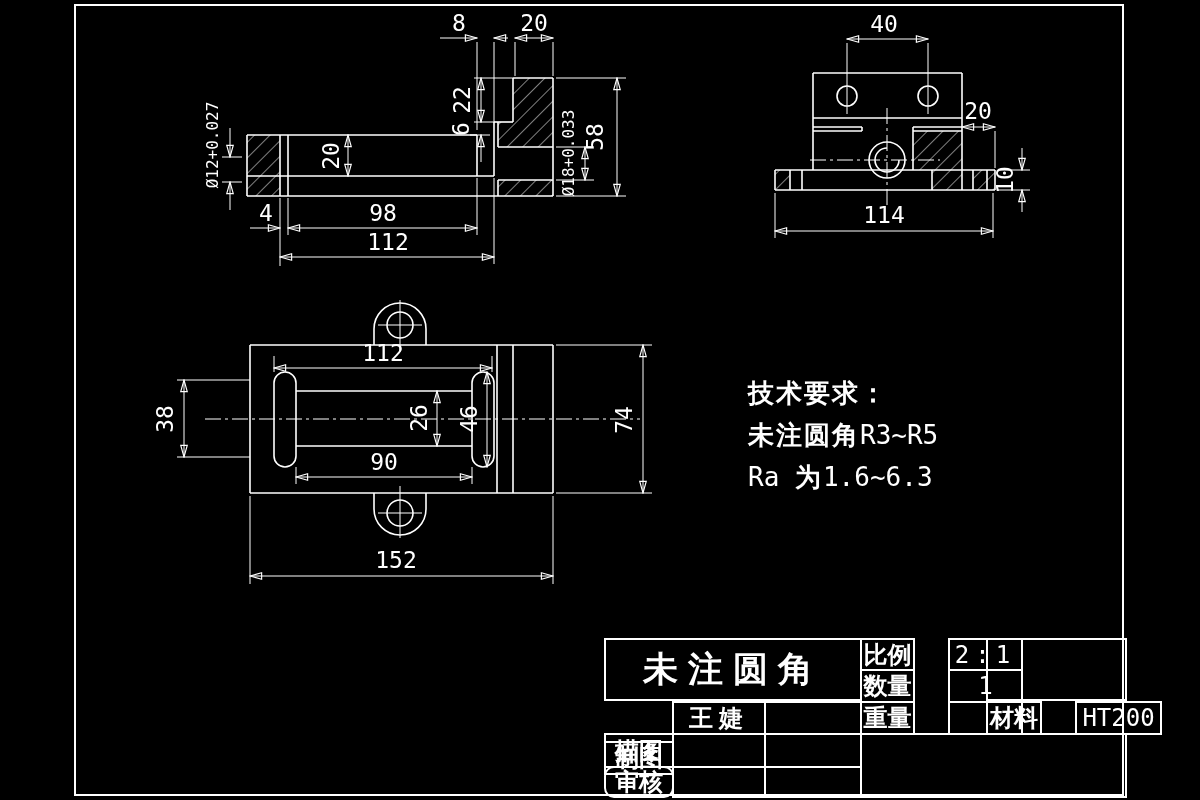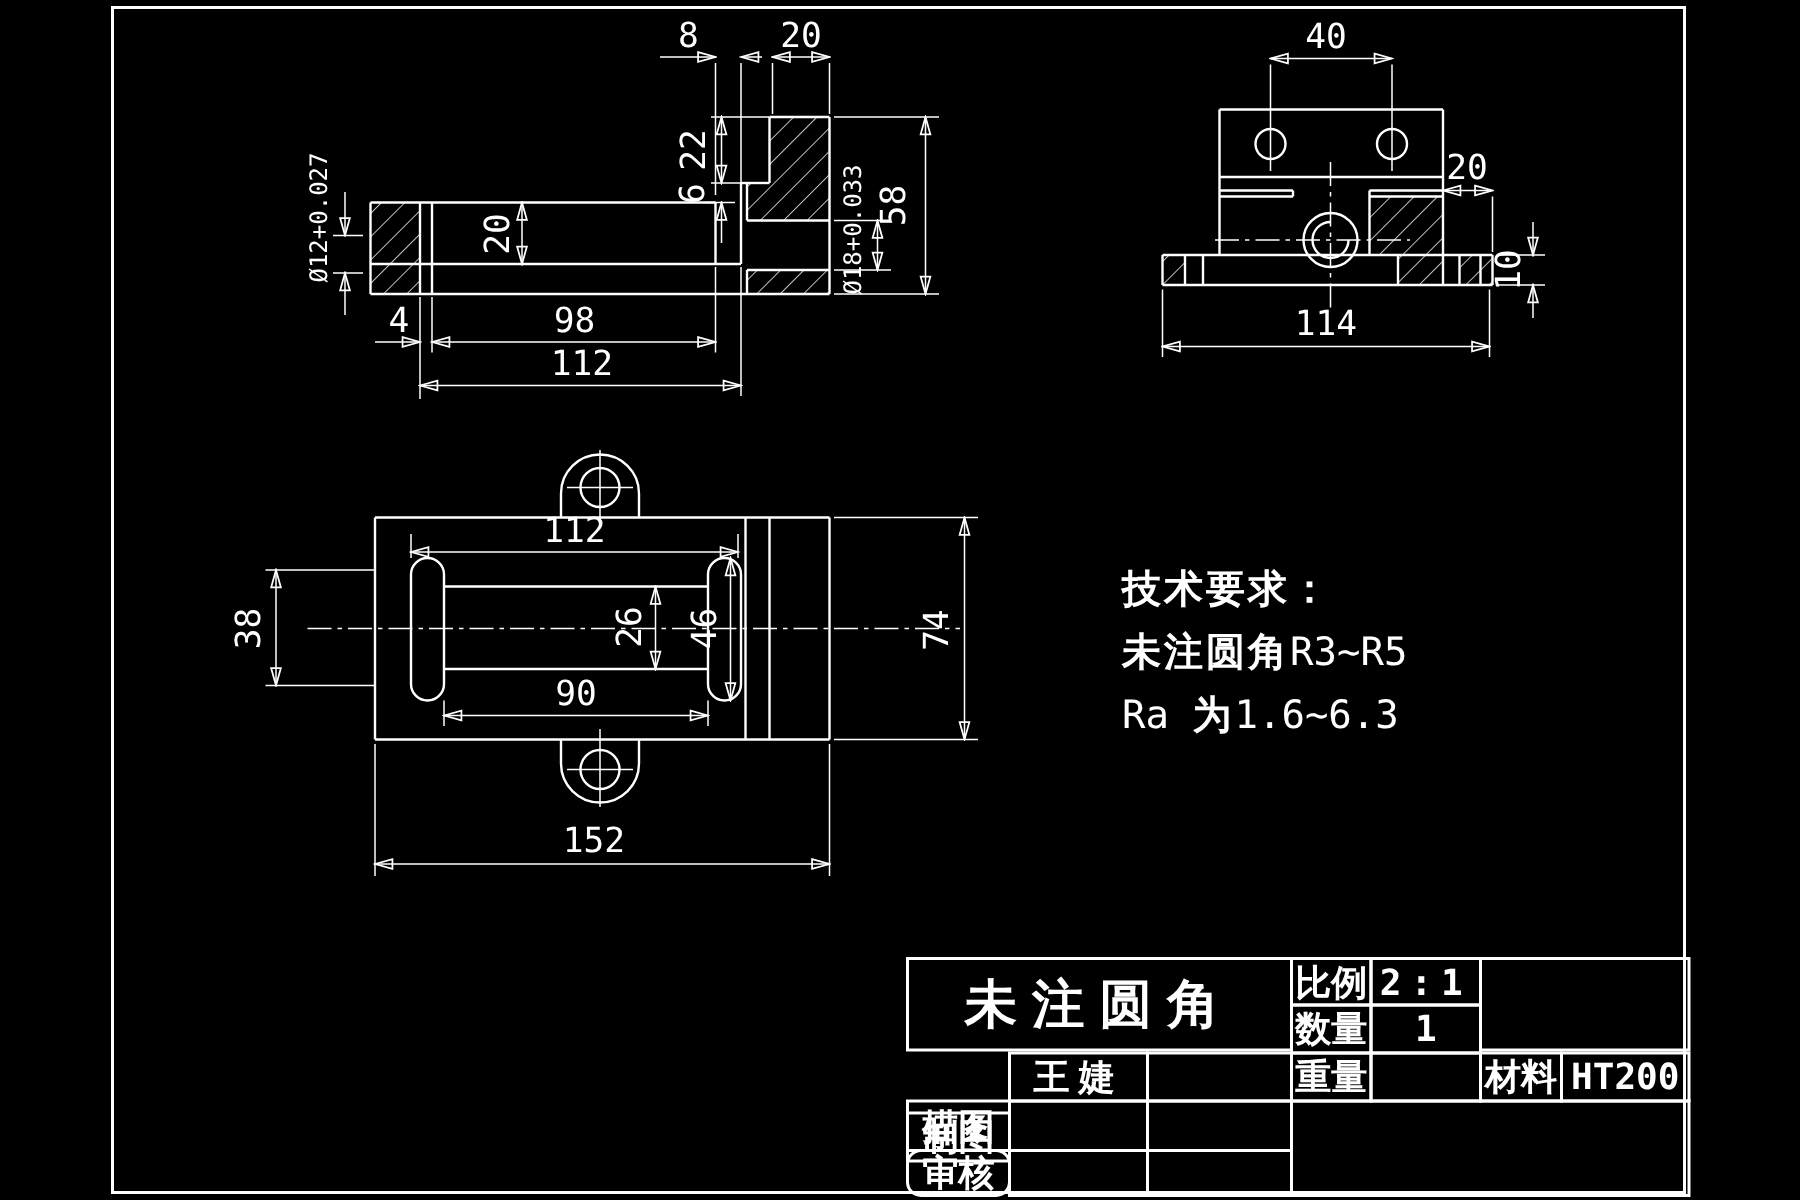--- a/index.html
+++ b/index.html
@@ -18,21 +18,21 @@
   
   .techreq{position:absolute;left:748px;top:372px;line-height:42px;font-size:26px;
            white-space:nowrap;}
   .techreq .cjk{font-weight:bold;letter-spacing:2px;}
   .techreq .lat{font-family:"DejaVu Sans Mono",monospace;font-weight:normal;}
   
   .tblock{position:absolute;left:604px;top:638px;width:523px;height:160px;}
   .tb-cell{position:absolute;border:2px solid #fff;box-sizing:border-box;
            display:flex;align-items:center;justify-content:center;
            font-size:24px;font-weight:bold;overflow:hidden;white-space:nowrap;}
-  .tb-val{font-family:"DejaVu Sans Mono",monospace;font-weight:bold;}
+  .tb-val{font-family:"DejaVu Sans Mono",monospace;font-weight:normal;margin-left:35px;}
   .tb-name{font-size:35px;letter-spacing:10px;}
 </style>
 </head>
 <body>
 
 <div class="stage">
 
   <div class="frame"></div>
 
   <svg width="1200" height="800">

